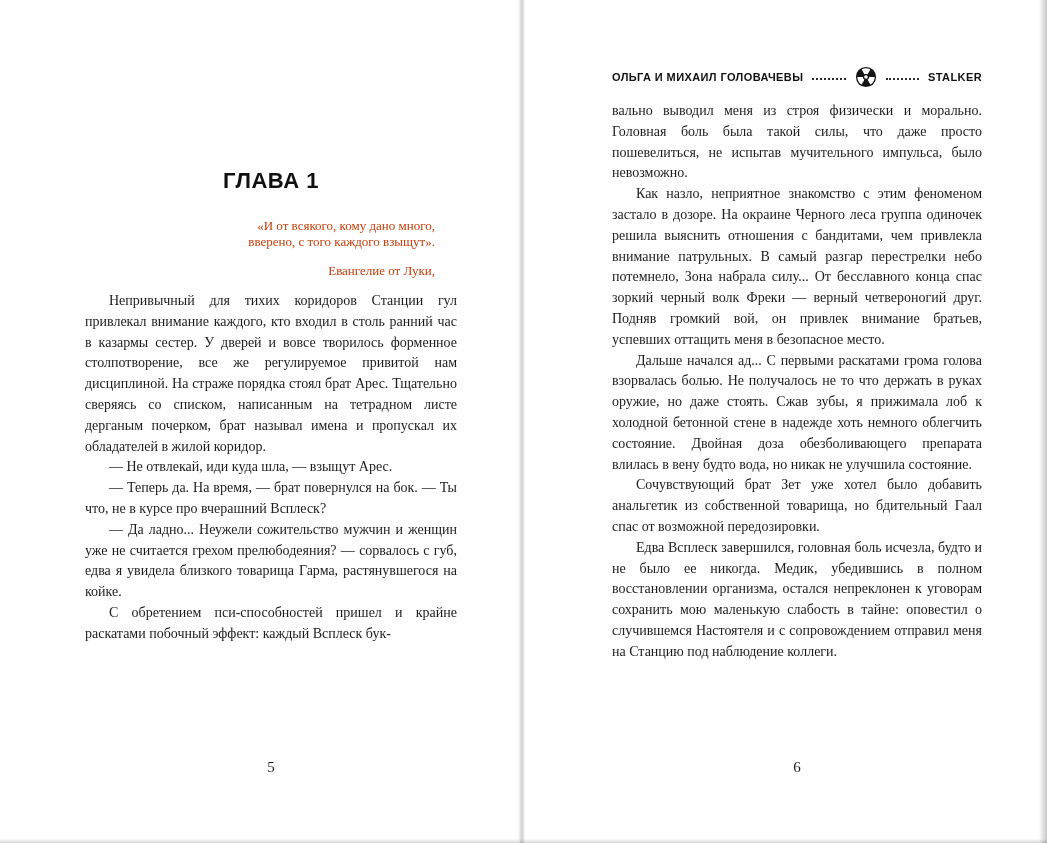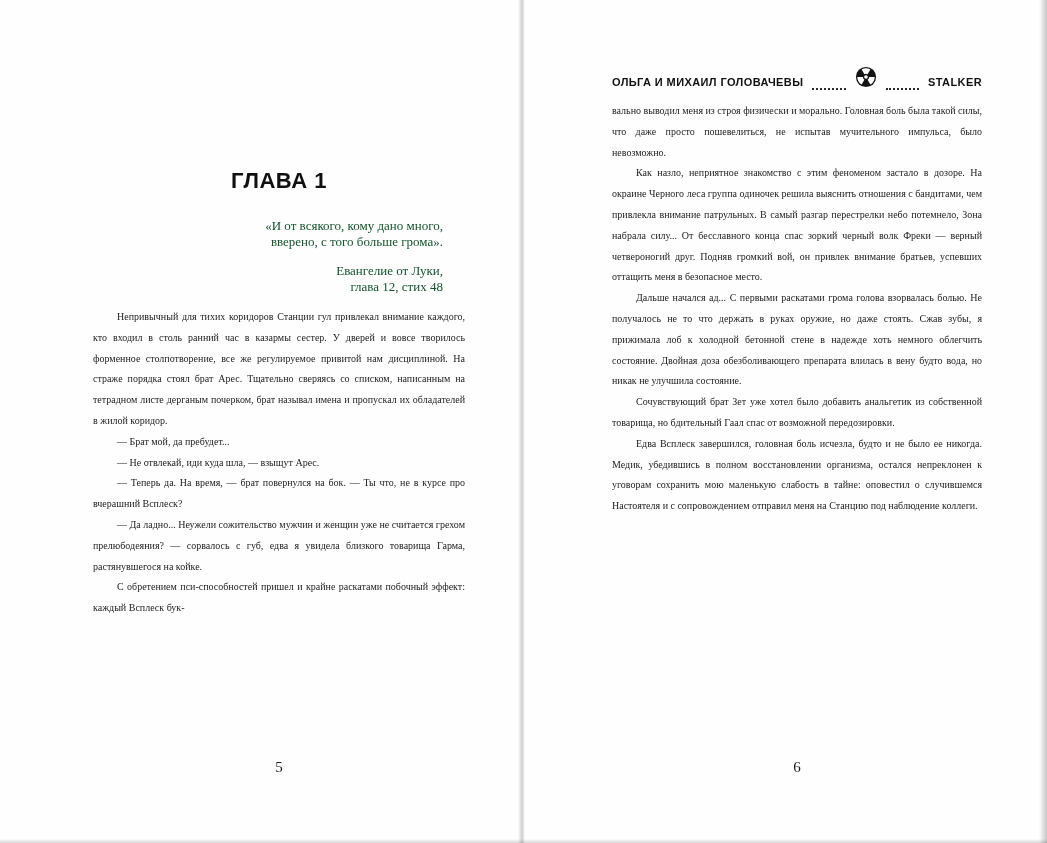--- a/index.html
+++ b/index.html
@@ -20,21 +20,21 @@
   .edge-right {
     position: absolute; right: 0; top: 0; width: 8px; height: 100%;
     background: linear-gradient(to right, rgba(0,0,0,0) 0%, rgba(0,0,0,0.22) 100%);
   }
   .edge-bottom {
     position: absolute; left: 0; bottom: 0; width: 100%; height: 4px;
     background: linear-gradient(to bottom, rgba(0,0,0,0) 0%, rgba(0,0,0,0.16) 100%);
   }
 
   .page { position: absolute; top: 0; height: 843px; }
-  .page-left  { left: 8px;   width: 602px; }
+  .page-left  { left: 0;   width: 602px; }
   .page-right { left: 525px; width: 514px; }
 
   .content { position: absolute; top: 0; }
   .content-left  { left: 85px; width: 372px; }
   .content-right { left: 87px; width: 370px; }
 
   .chapter-title {
     margin-top: 168px;
     text-align: center;
     font-family: "Liberation Sans", sans-serif;
@@ -44,27 +44,27 @@
     letter-spacing: 0.5px;
     color: #101010;
   }
 
   .epigraph {
     margin-top: 24px;
     margin-right: 22px;
     text-align: right;
     font-size: 13px;
     line-height: 16px;
-    color: #14532d;
+    color: #c2410c;
   }
   .epigraph-source { margin-top: 13px; }
 
   .bodytext {
     margin-top: 12px;
-    font-size: 10px;
+    font-size: 14px;
     line-height: 20.8px;
     text-align: justify;
     hyphens: auto;
     -webkit-hyphens: auto;
   }
   .bodytext p { margin: 0; text-indent: 24px; }
   .bodytext p.no-indent { text-indent: 0; }
 
   .page-number {
     position: absolute;
@@ -72,21 +72,21 @@
     text-align: center;
     font-size: 15px;
     color: #1c1c1c;
   }
   .page-number-left  { left: 85px; width: 372px; }
   .page-number-right { left: 87px; width: 370px; }
 
   .running-head {
     margin-top: 66px;
     display: flex;
-    align-items: flex-end;
+    align-items: center;
     font-family: "Liberation Sans", sans-serif;
     font-weight: bold;
     font-size: 11px;
     letter-spacing: 0.4px;
     color: #111;
     white-space: nowrap;
   }
   .head-dots {
     flex: 1;
     border-bottom: 2px dotted #2b2b2b;
@@ -103,28 +103,26 @@
 
 <div class="spread">
 
   <div class="page page-left">
     <div class="content content-left">
 
       <div class="chapter-title">ГЛАВА 1</div>
 
       <div class="epigraph">
         <div>«И от всякого, кому дано много,</div>
-        <div>вверено, с того больше грома».</div>
+        <div>вверено, с того каждого взыщут».</div>
         <div class="epigraph-source">Евангелие от Луки,</div>
-        <div>глава 12, стих 48</div>
       </div>
 
       <div class="bodytext">
         <p>Непривычный для тихих коридоров Станции гул привлекал внимание каждого, кто входил в столь ранний час в казармы сестер. У дверей и вовсе творилось форменное столпотворение, все же регулируемое привитой нам дисциплиной. На страже порядка стоял брат Арес. Тщательно сверяясь со списком, написанным на тетрадном листе дерганым почерком, брат называл имена и пропускал их обладателей в жилой коридор.</p>
-        <p>— Брат мой, да пребудет...</p>
         <p>— Не отвлекай, иди куда шла, — взыщут Арес.</p>
         <p>— Теперь да. На время, — брат повернулся на бок. — Ты что, не в курсе про вчерашний Всплеск?</p>
         <p>— Да ладно... Неужели сожительство мужчин и женщин уже не считается грехом прелюбодеяния? — сорвалось с губ, едва я увидела близкого товарища Гарма, растянувшегося на койке.</p>
         <p>С обретением пси-способностей пришел и крайне раскатами побочный эффект: каждый Всплеск бук-</p>
       </div>
 
     </div>
     <div class="page-number page-number-left">5</div>
   </div>
 

